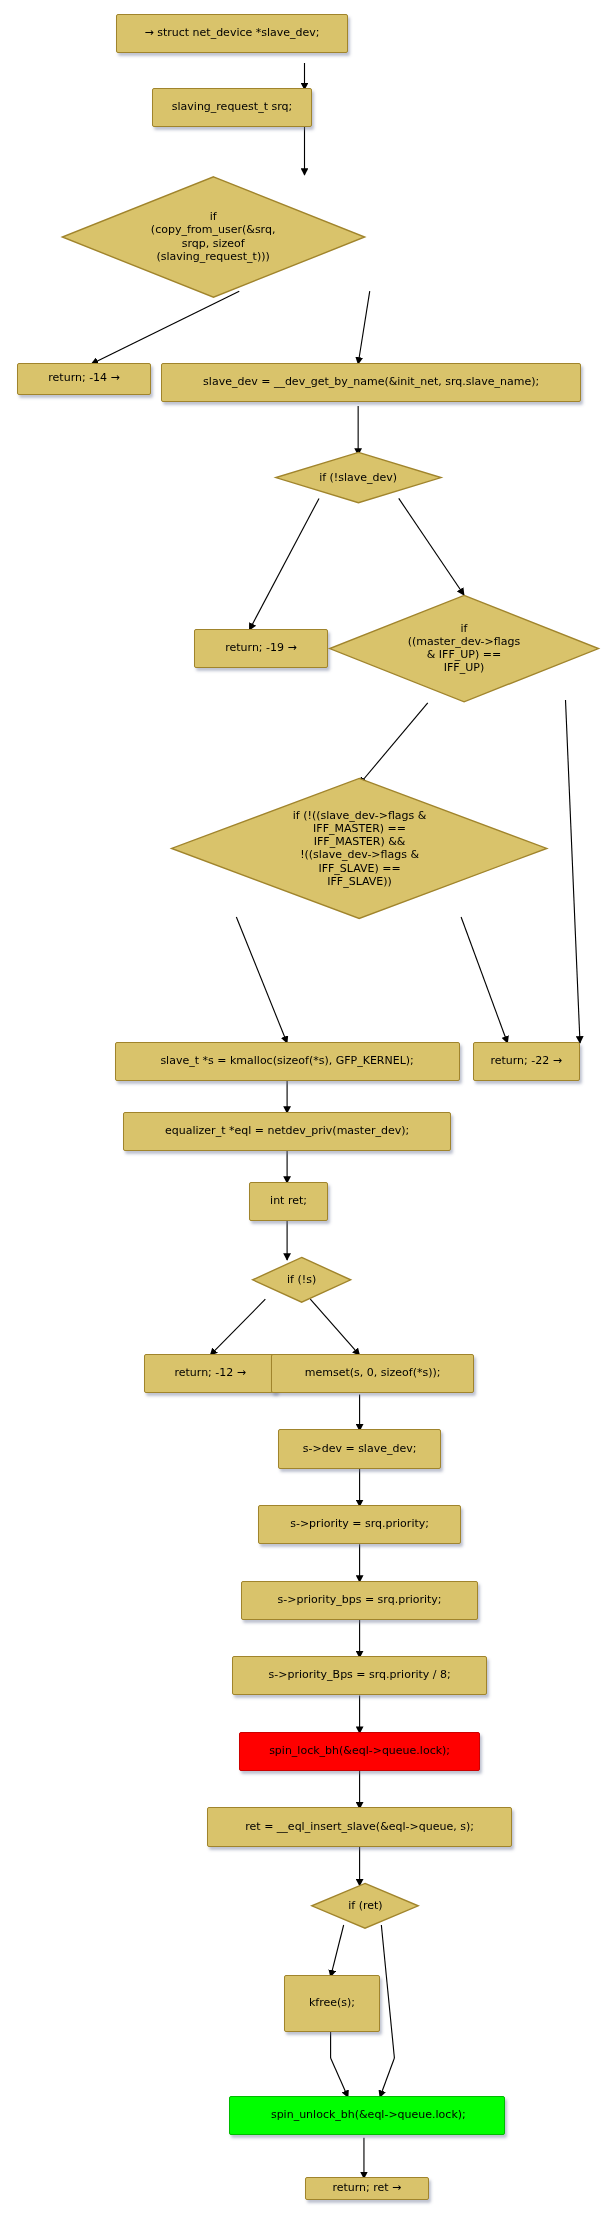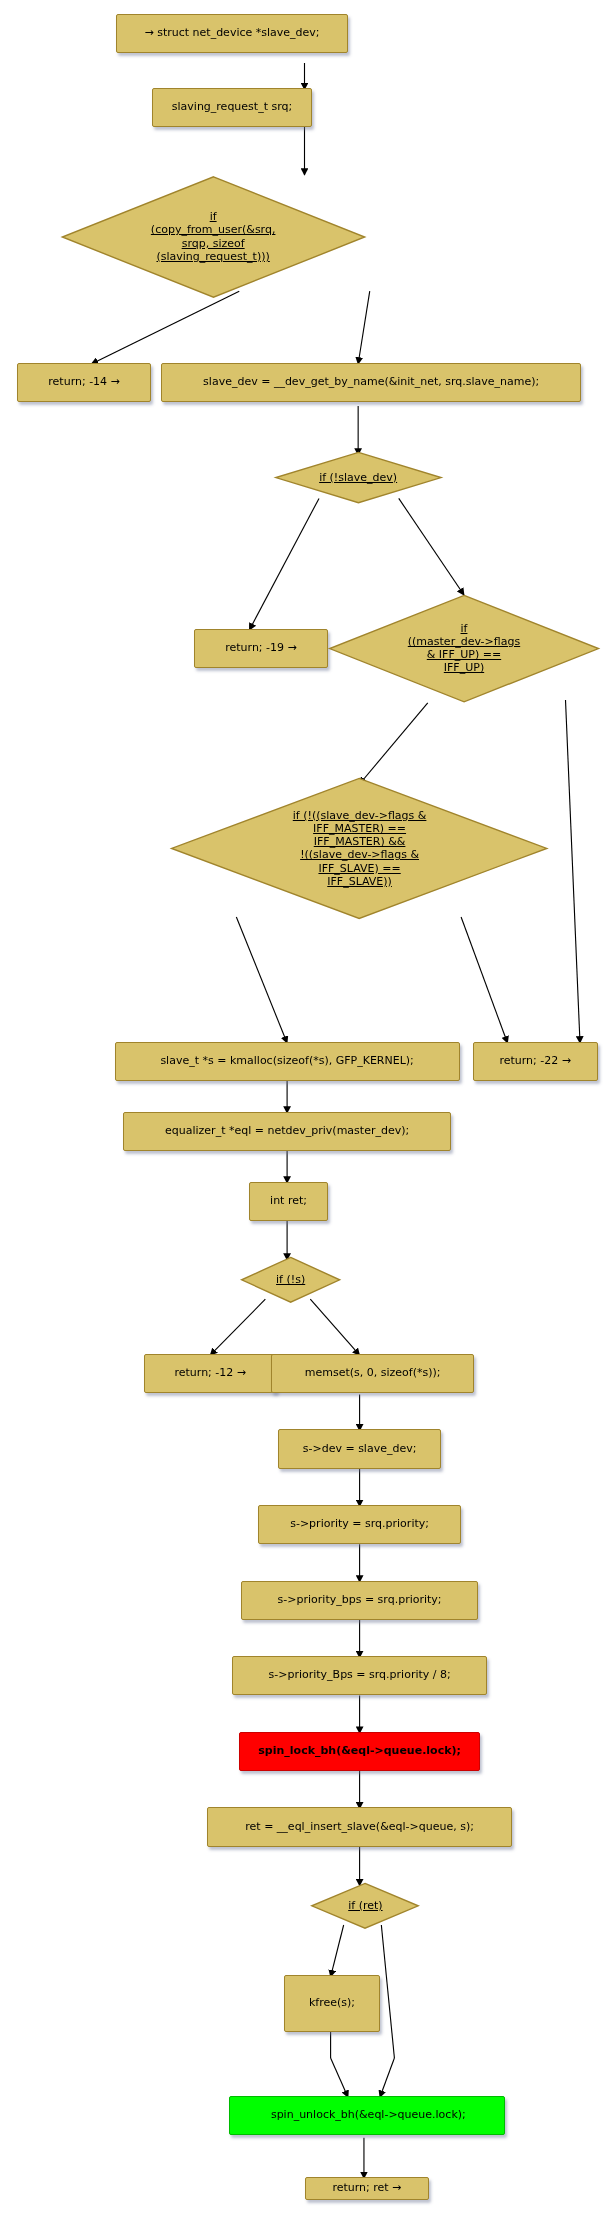--- a/index.html
+++ b/index.html
@@ -69,21 +69,20 @@
     width: 100%;
     height: 100%;
     display: flex;
     align-items: center;
     justify-content: center;
     text-align: center;
     font-size: 11px;
     line-height: 1.2;
     color: #000;
     white-space: pre;
-    text-decoration: underline;
   }
 </style>
 </head>
 <body>
 
 <div id="canvas">
 
   <svg id="edges" viewBox="0 0 611 2224" width="611" height="2224">
     <defs>
       <marker id="arrow" viewBox="0 0 10 10" refX="9" refY="5" markerWidth="7" markerHeight="7" orient="auto-start-reverse">
@@ -164,21 +163,21 @@
   <div class="diamond-wrap" style="left: 53.65px; top: 173.6px; width: 319px; height: 126px;">
     <svg class="diamond-svg" width="319" height="125.99999999999999" viewBox="0 0 220 90">
       <polygon points="110,2 218,45 110,88 2,45" fill="#D9C36B" stroke="#A0842C" stroke-width="1"></polygon>
     </svg>
     <div class="diamond-label">if
 (copy_from_user(&amp;srq,
 srqp, sizeof
 (slaving_request_t)))</div>
   </div>
 
-  <div class="node rect" style="left: 17.4px; top: 362.6px; width: 133.4px; height: 39px;">
+  <div class="node rect" style="left: 17.4px; top: 362.6px; width: 133.4px; height: 32px;">
     <span>return; -14 →</span>
   </div>
 
   <div class="node rect" style="left: 160.95px; top: 362.6px; width: 420.5px; height: 39.2px;">
     <span>slave_dev = __dev_get_by_name(&amp;init_net, srq.slave_name);</span>
   </div>
 
   <div class="diamond-wrap" style="left: 269.7px; top: 450.8px; width: 176.9px; height: 53.2px;">
     <svg class="diamond-svg" width="176.9" height="53.199999999999996" viewBox="0 0 122 38">
       <polygon points="61,1 120,19 61,37 2,19" fill="#D9C36B" stroke="#A0842C" stroke-width="1"></polygon>
@@ -209,33 +208,33 @@
 IFF_MASTER) &amp;&amp;
 !((slave_dev-&gt;flags &amp;
 IFF_SLAVE) ==
 IFF_SLAVE))</div>
   </div>
 
   <div class="node rect" style="left: 114.55px; top: 1041.6px; width: 345.1px; height: 39.2px;">
     <span>slave_t *s = kmalloc(sizeof(*s), GFP_KERNEL);</span>
   </div>
 
-  <div class="node rect" style="left: 472.7px; top: 1041.6px; width: 125px; height: 39.2px;">
+  <div class="node rect" style="left: 472.7px; top: 1041.6px; width: 107px; height: 39.2px;">
     <span>return; -22 →</span>
   </div>
 
   <div class="node rect" style="left: 123.25px; top: 1111.6px; width: 327.7px; height: 39.2px;">
     <span>equalizer_t *eql = netdev_priv(master_dev);</span>
   </div>
 
   <div class="node rect" style="left: 249.4px; top: 1181.6px; width: 78.3px; height: 39.2px;">
     <span>int ret;</span>
   </div>
 
-  <div class="diamond-wrap" style="left: 237px; top: 1255.8px; width: 107.3px; height: 47.6px;">
+  <div class="diamond-wrap" style="left: 248px; top: 1255.8px; width: 107.3px; height: 47.6px;">
     <svg class="diamond-svg" width="107.3" height="47.599999999999994" viewBox="0 0 74 34">
       <polygon points="37,1 72,17 37,33 2,17" fill="#D9C36B" stroke="#A0842C" stroke-width="1"></polygon>
     </svg>
     <div class="diamond-label">if (!s)</div>
   </div>
 
   <div class="node rect" style="left: 143.55px; top: 1353.8px; width: 133.4px; height: 39.2px;">
     <span>return; -12 →</span>
   </div>
 
@@ -252,21 +251,21 @@
   </div>
 
   <div class="node rect" style="left: 240.7px; top: 1580.6px; width: 237.8px; height: 39.2px;">
     <span>s-&gt;priority_bps = srq.priority;</span>
   </div>
 
   <div class="node rect" style="left: 232px; top: 1656.2px; width: 255.2px; height: 39.2px;">
     <span>s-&gt;priority_Bps = srq.priority / 8;</span>
   </div>
 
-  <div class="node rect red" style="left: 239.25px; top: 1731.8px; width: 240.7px; height: 39.2px; font-weight: bold;">
+  <div class="node rect red" style="left: 239.25px; top: 1731.8px; width: 240.7px; height: 39.2px;">
     <span>spin_lock_bh(&amp;eql-&gt;queue.lock);</span>
   </div>
 
   <div class="node rect" style="left: 207.35px; top: 1807.4px; width: 304.5px; height: 39.2px;">
     <span>ret = __eql_insert_slave(&amp;eql-&gt;queue, s);</span>
   </div>
 
   <div class="diamond-wrap" style="left: 307.4px; top: 1881.6px; width: 116px; height: 47.6px;">
     <svg class="diamond-svg" width="116" height="47.599999999999994" viewBox="0 0 80 34">
       <polygon points="40,1 78,17 40,33 2,17" fill="#D9C36B" stroke="#A0842C" stroke-width="1"></polygon>

